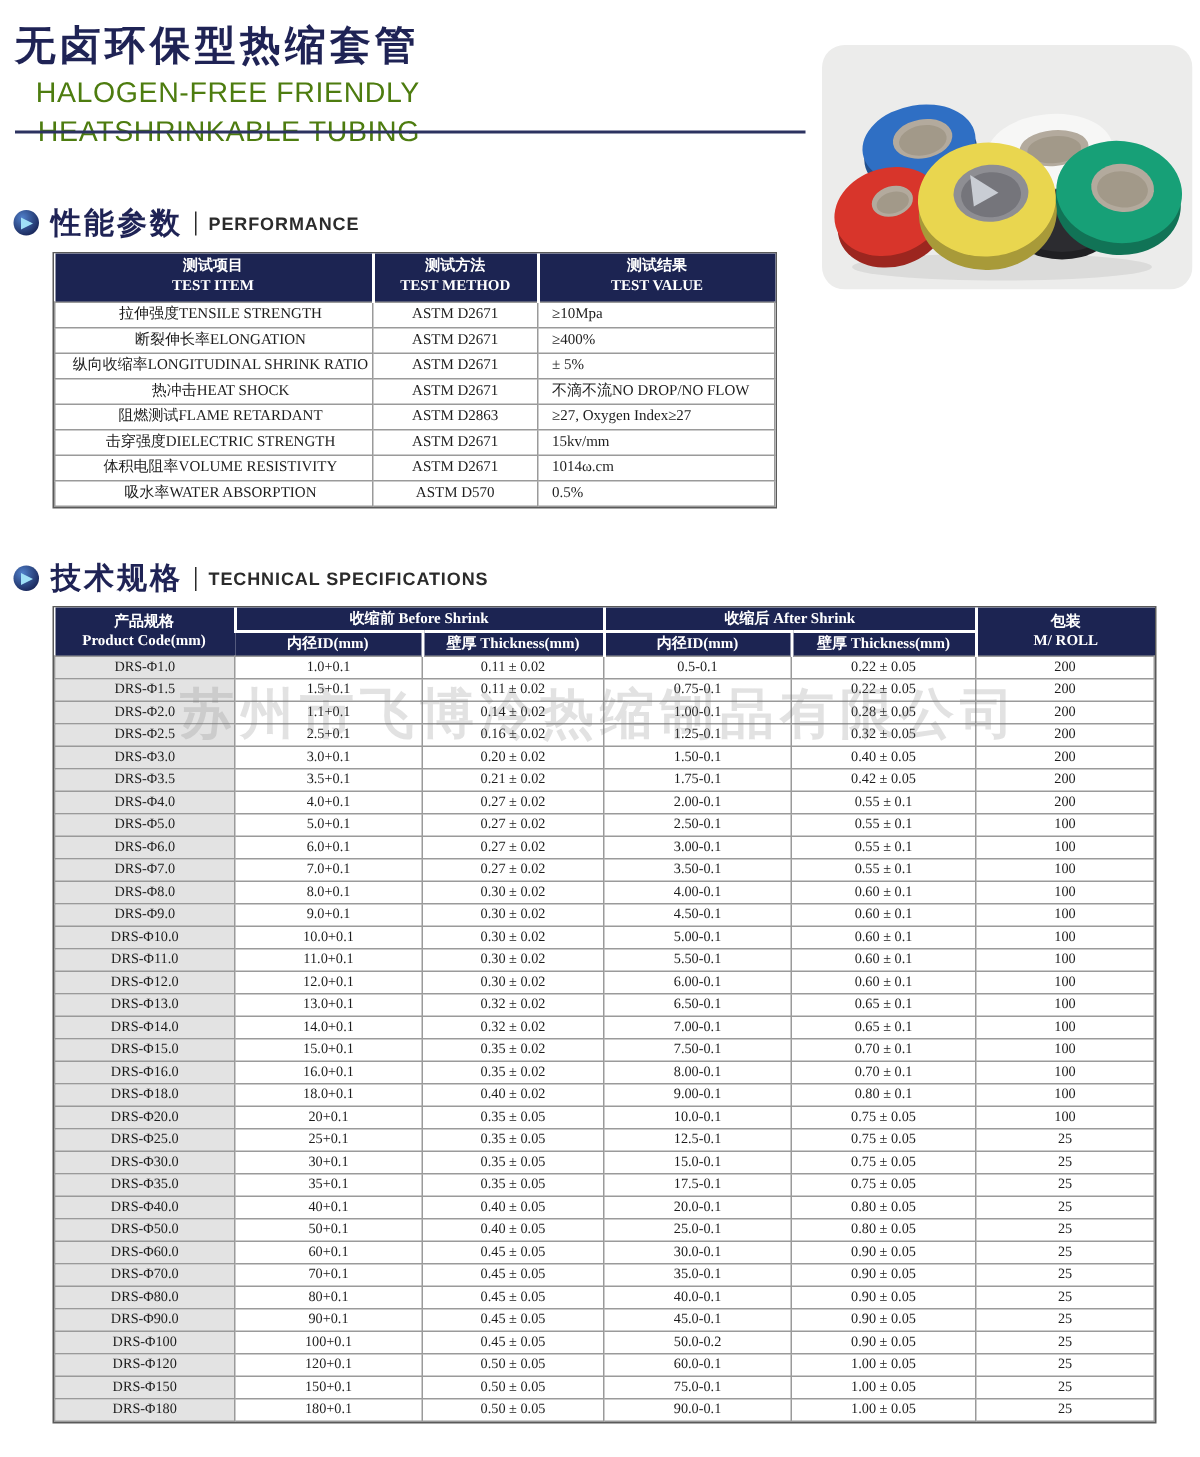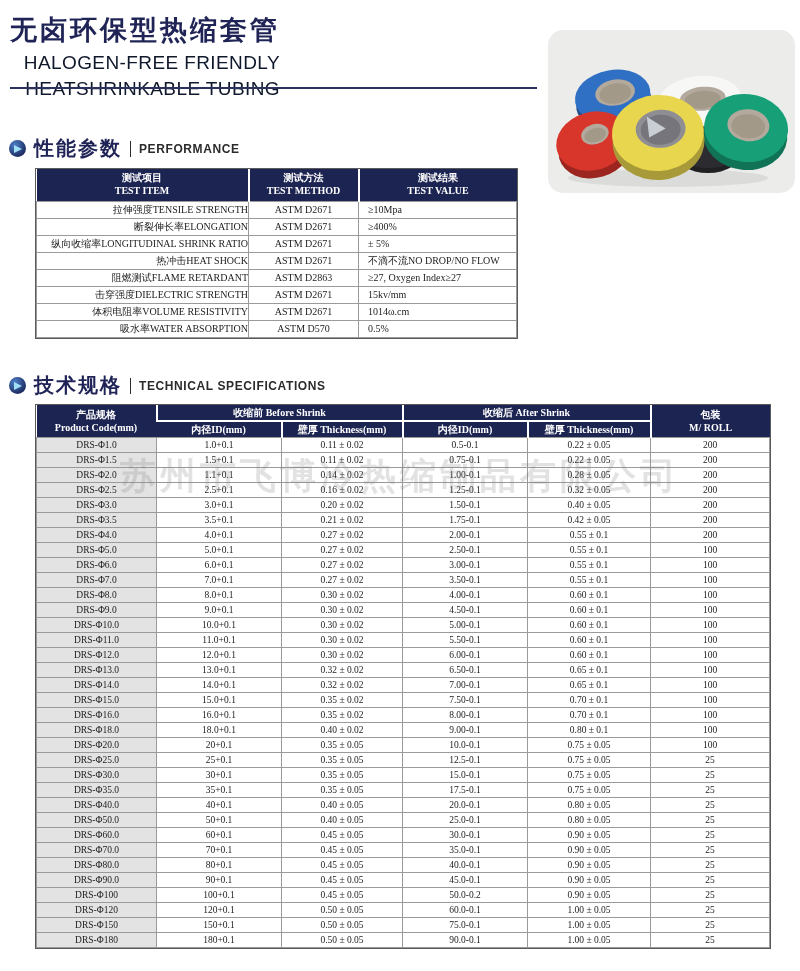--- a/index.html
+++ b/index.html
@@ -11,21 +11,21 @@
   :root{
     --accent-navy:#1f2355;
     --header-bg:#1c2452;
     --grid-line:#9a9a9a;
     --first-col-bg:#e3e3e3;
   }
 
   
   .page-header { position:absolute; top:12px; left:10px;text-align:right; }
   .title-cn { font-size:27px; font-weight:bold; color:var(--accent-navy); letter-spacing:3px; }
-  .subtitle { font-size:19px; color:#0f172a; line-height:1.08; margin-top:5px; letter-spacing:0.4px; font-weight:500; }
+  .subtitle { font-size:19px; color:#4d7c0f; line-height:1.08; margin-top:5px; letter-spacing:0.4px; font-weight:500; }
   .header-rule { position:absolute; top:87px; left:10px; width:527px; height:2px; background:#2c3260; }
 
   
   .product-photo { position:absolute; top:30px; left:548px; width:247px; height:163px; }
   .rim { filter:brightness(0.72); }
 
   
   .section-heading { position:absolute; display:flex; align-items:center; gap:8px;justify-content:center; }
   #perf-heading { top:135px; left:9px; }
   #spec-heading { top:372px; left:9px; }
@@ -49,21 +49,21 @@
   .table-frame { position:absolute; border:1px solid #5a5a5a; }
 
   
   #perf-frame { top:168px; left:35px; }
   #perf-table { width:480px; }
   #perf-table th { font-size:10px; padding:3px 0 4px 0; line-height:1.25; border-left:2px solid #fff; }
   #perf-table th:first-child { border-left:none; }
   #perf-table th .en { font-weight:bold; }
   #perf-table col.c1 { width:212px; } #perf-table col.c2 { width:110px; } #perf-table col.c3 { width:158px; }
   #perf-table td { height:17px; font-size:10px; line-height:16px; color:#1c1c1c; }
-  #perf-table td:first-child { text-align:right; padding-left:9px; }
+  #perf-table td:first-child { text-align:center; padding-left:9px; }
   #perf-table td:last-child  { text-align:left; padding-left:9px; }
 
   
   #spec-frame { top:404px; left:35px; }
   #spec-table { width:733px; }
   #spec-table th { font-size:10px; line-height:1.3; padding:1px 0; border-left:2px solid #fff; border-top:2px solid #fff; }
   #spec-table tr:first-child th { border-top:none; }
   #spec-table th:first-child { border-left:none; }
   #spec-table col.s1 { width:120px; } #spec-table col.s2 { width:125px; }
   #spec-table col.s3 { width:121px; } #spec-table col.s4 { width:125px; }

